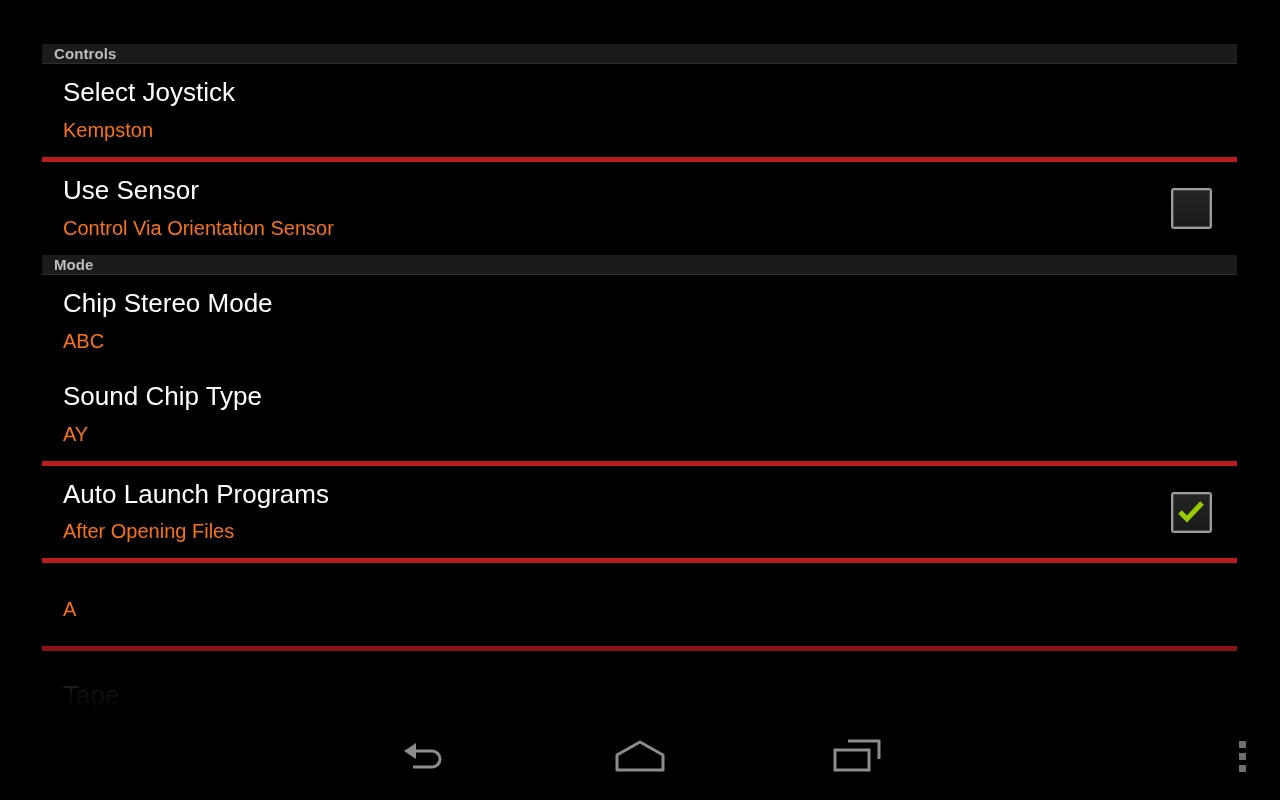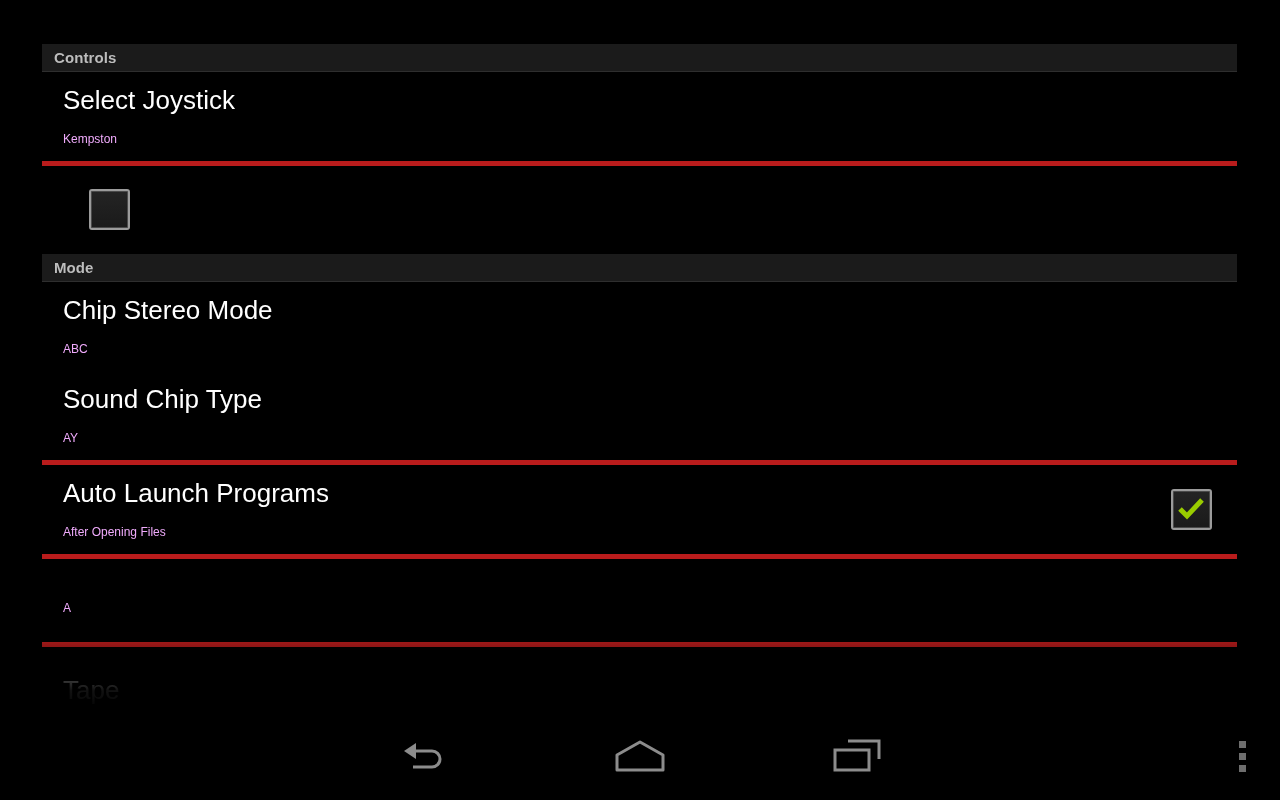--- a/index.html
+++ b/index.html
@@ -15,21 +15,21 @@
   
   #list-area {
     position:absolute; left:0; top:0; width:1280px; height:712px;
     overflow:hidden;
   }
   #list-inner {
     position:absolute; left:42px; top:44px; width:1195px;
   }
 
   .section-header {
-    height:28px;
+    height:20px;
     background:#1b1b1b;
     border-bottom:1px solid #2e2e2e;
     display:flex; align-items:center;
     padding-left:12px;
   }
   .section-header .sh-label {
     font-size:15px;
     font-weight:bold;
     color:#bdbdbd;
     letter-spacing:0.1px;
@@ -46,24 +46,24 @@
   .pref-row.no-border { border-bottom:none; }
   .pref-text { flex:1 1 auto; min-width:0; }
   .pref-title {
     font-size:26px;
     color:#ffffff;
     line-height:1.15;
     font-weight:normal;
     white-space:nowrap;
   }
   .pref-summary {
-    font-size:12px;
-    color:#f0abfc;
+    font-size:20px;
+    color:#f97316;
     line-height:1.25;
-    margin-top:16px;
+    margin-top:10px;
     white-space:nowrap;
   }
   .pref-widget {
     flex:0 0 auto;
     width:92px;
     display:flex; align-items:center; justify-content:center;
   }
 
   
   .checkbox {
@@ -118,20 +118,24 @@
       </div>
 
       <div class="pref-row">
         <div class="pref-text">
           <div class="pref-title">Select Joystick</div>
           <div class="pref-summary">Kempston</div>
         </div>
       </div>
 
       <div class="pref-row no-border">
+        <div class="pref-text">
+          <div class="pref-title">Use Sensor</div>
+          <div class="pref-summary">Control Via Orientation Sensor</div>
+        </div>
         <div class="pref-widget">
           <div class="checkbox">
             
           </div>
         </div>
       </div>
 
       <div class="section-header">
         <span class="sh-label">Mode</span>
       </div>

